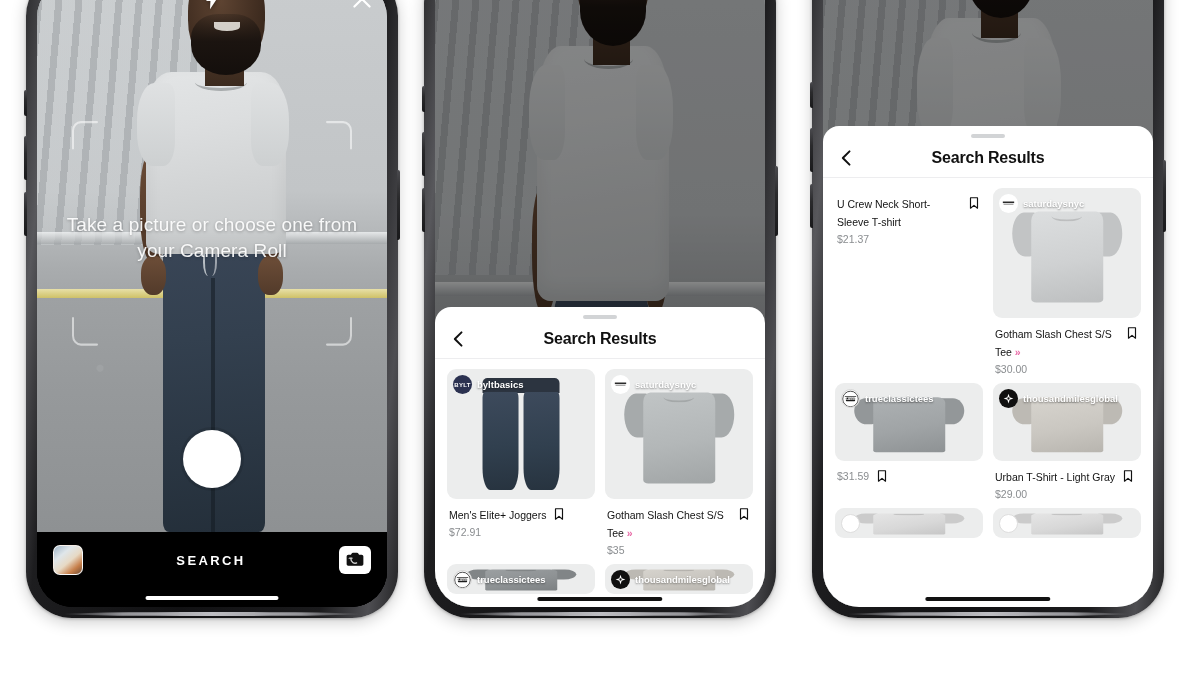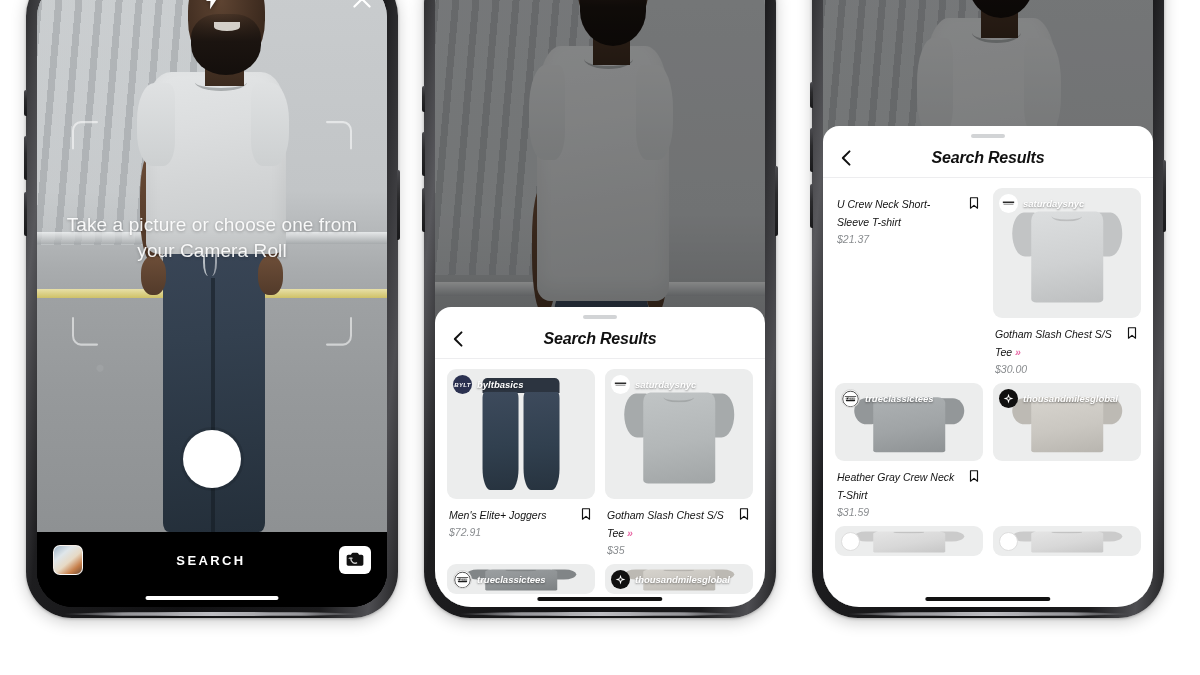--- a/index.html
+++ b/index.html
@@ -272,21 +272,20 @@
 
   
   .sheet {
     position: absolute;
     left: 0; right: 0; bottom: 0;
     background: #fff;
     border-radius: 16px 16px 0 0;
     overflow: hidden;
     display: flex;
     flex-direction: column;
-    font-style: italic;
   }
   .sheet-grabber {
     width: 34px; height: 4px;
     border-radius: 3px;
     background: #d2d4d6;
     margin: 8px auto 0 auto;
   }
   .sheet-head {
     position: relative;
     height: 40px;
@@ -389,21 +388,21 @@
     width: 47%; height: 88%;
     background: linear-gradient(175deg,#3d4a5c,#31404f 55%,#27333f);
     border-radius: 6% 6% 22% 22%;
   }
   .jog-legL { left: 0; }
   .jog-legR { right: 0; }
 
   .card-meta {
     display: flex;
     align-items: flex-start;
-    justify-content: space-between;
+    justify-content: flex-start;
     gap: 6px;
     padding: 6px 2px 0 2px;
   }
   .card-text { min-width: 0; }
   .card-title {
     font-size: 10.5px;
     line-height: 1.28;
     color: #121212;
     font-weight: 400;
   }
@@ -758,21 +757,20 @@
               <path d="M4 8.5h16" stroke="#1c1c1c" stroke-width="1"></path>
               <rect x="5.5" y="10" width="13" height="5" rx="1" fill="#1c1c1c"></rect>
               <text x="12" y="14.1" font-size="4.2" fill="#fff" text-anchor="middle" font-family="Liberation Sans, sans-serif" font-weight="bold">CLASSIC</text>
             </svg>
                     </span>
            <span class="brand-name">trueclassictees</span>
          </span>
        </div>
                 <div class="card-meta">
          <span class="card-text">
-           <span class="card-title">Heather Gray Crew Neck T-Shirt</span>
            <span class="card-price" style="display:block">$31.59</span>
          </span>
          <span class="bookmark">
     <svg viewBox="0 0 24 24" width="14" height="16" fill="none" stroke="#111" stroke-width="2" stroke-linejoin="round">
       <path d="M6 3h12v18l-6-5-6 5z"></path>
                     </svg></span>
        </div>
               </div>
               <div class="card">
                 <div class="card-img h-short">
@@ -787,20 +785,30 @@
          <span class="brandrow">
            <span class="brand-avatar" style="background:#101010">
             <svg viewBox="0 0 24 24" width="13" height="13" fill="#fff">
               <path d="M12 3 14.2 9.8 21 12 14.2 14.2 12 21 9.8 14.2 3 12 9.8 9.8z"></path>
               <circle cx="12" cy="12" r="2.1" fill="#101010"></circle>
             </svg>
                     </span>
            <span class="brand-name">thousandmilesglobal</span>
          </span>
        </div>
+                <div class="card-meta">
+         <span class="card-text">
+           <span class="card-title">Urban T-Shirt - Light Gray</span>
+           <span class="card-price" style="display:block">$29.00</span>
+         </span>
+         <span class="bookmark">
+    <svg viewBox="0 0 24 24" width="14" height="16" fill="none" stroke="#111" stroke-width="2" stroke-linejoin="round">
+      <path d="M6 3h12v18l-6-5-6 5z"></path>
+                    </svg></span>
+       </div>
               </div>
               <div class="card">
                 <div class="card-img h-peek">
          <span class="garment">
     <span class="tee">
       <span class="tee-sleeveL" style="background:#cbcbcb"></span>
       <span class="tee-sleeveR" style="background:#cbcbcb"></span>
       <span class="tee-body" style="background:linear-gradient(170deg,#e5e5e5,#d8d8d8 55%,#c6c6c6)"></span>
       <span class="tee-collar"></span>
     </span>

